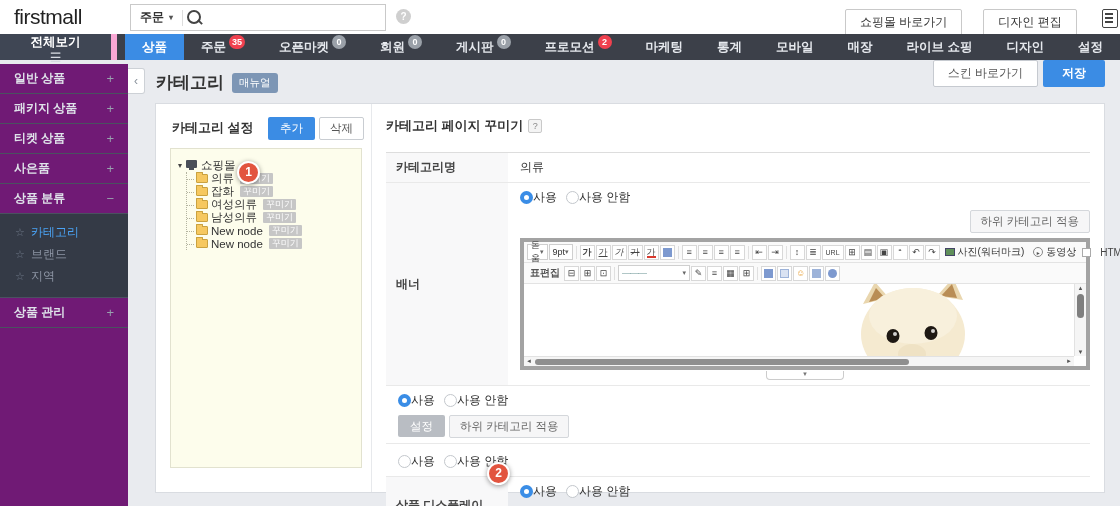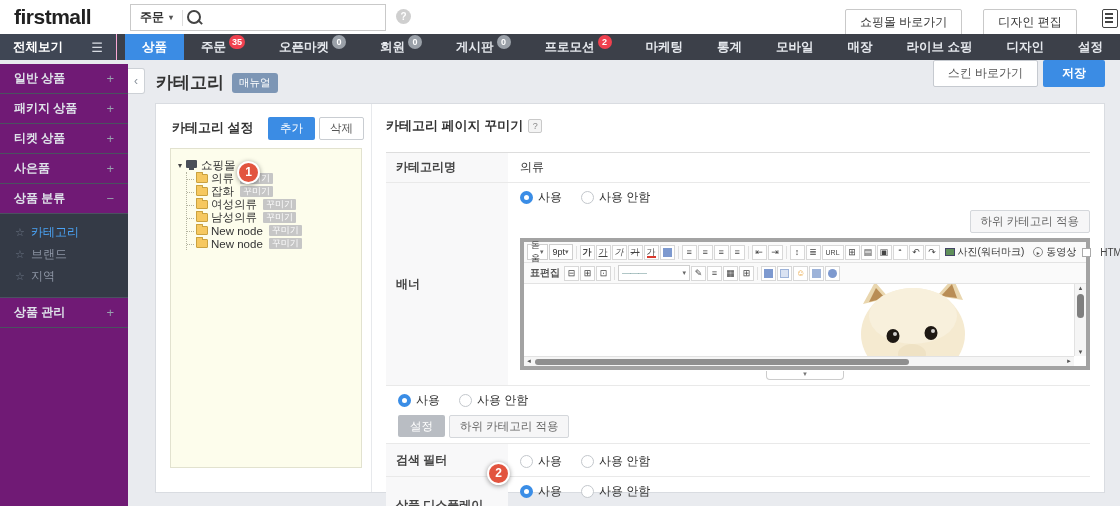--- a/index.html
+++ b/index.html
@@ -1,41 +1,41 @@
 <!DOCTYPE html>
 <html><head>
 <meta charset="utf-8">
 <style>
   * { margin:0; padding:0; box-sizing:border-box; }
   html,body { width:1120px; height:506px; overflow:hidden; background:#e9ebef;
     font-family:"Liberation Sans", sans-serif; }
   
   .header { position:absolute; left:0; top:0; width:1120px; height:34px; background:#fff; z-index:3; }
-  .logo { position:absolute; left:14px; top:5px; font-size:21px; font-weight:700; color:#222; letter-spacing:-0.5px; }
+  .logo { position:absolute; left:14px; top:5px; font-size:21px; font-weight:400; color:#222; letter-spacing:-0.5px; }
   .search-box { position:absolute; left:130px; top:4px; width:256px; height:27px; border:1px solid #c9c9c9; background:#fff; display:flex; align-items:center; }
   .search-scope { display:flex; align-items:center; gap:5px; padding:0 9px; font-size:12px; font-weight:bold; color:#333; cursor:pointer; }
   .search-scope .caret { font-size:8px; color:#555; }
   .search-div { width:1px; height:16px; background:#ddd; }
   .search-input { flex:1; border:0; outline:none; font-size:12px; padding:0 7px; color:#333; min-width:0; font-family:"Liberation Sans",sans-serif; }
   .search-input::placeholder { color:#b3b3b3; }
   .mag { position:relative; width:22px; height:22px; margin-right:4px; cursor:pointer; }
   .mag::before { content:""; position:absolute; left:4px; top:3px; width:10px; height:10px; border:2px solid #444; border-radius:50%; }
   .mag::after { content:""; position:absolute; left:14px; top:14px; width:6px; height:2px; background:#444; transform:rotate(45deg); }
   .help-circle { position:absolute; left:396px; top:9px; width:15px; height:15px; border-radius:50%; background:#cfcfcf; color:#fff; font-size:10px; font-weight:bold; text-align:center; line-height:15px; }
   .hdr-right { position:absolute; left:845px; top:9px; height:28px; display:flex; gap:21px; }
   .btn-outline { height:27px; padding:0 14px; background:#fff; border:1px solid #c9c9c9; border-radius:2px; font-size:12px; color:#333; display:flex; align-items:center; cursor:pointer; white-space:nowrap; }
   .doc-ico { width:16px; height:19px; border:1.5px solid #444; border-radius:2px; position:relative; margin-left:4px; }
   .doc-ico::before { content:""; position:absolute; left:2px; top:3px; width:8px; height:1.5px; background:#444; box-shadow:0 4px 0 #444, 0 8px 0 #444; }
   .bell-wrap { position:relative; width:20px; height:20px; }
   .bell { position:absolute; left:2px; top:3px; width:14px; height:12px; border:1.5px solid #444; border-radius:7px 7px 2px 2px; border-bottom:1.5px solid #444; }
   .bell::after { content:""; position:absolute; left:4px; bottom:-4px; width:4px; height:3px; border-radius:50%; background:#444; }
   .bell-badge { position:absolute; right:-6px; top:-5px; min-width:14px; height:14px; border-radius:7px; background:#f0414f; color:#fff; font-size:9px; font-weight:bold; text-align:center; line-height:14px; padding:0 2px; }
   
   .topnav { position:absolute; left:0; top:34px; width:1120px; height:26px; background:#3c4049; display:flex; z-index:3; }
-  .allview { width:128px; height:26px; background:#3f4654; border-right:1px solid #f9a8d4; display:flex; align-items:center; justify-content:space-between; padding:0 13px; }
+  .allview { width:128px; height:26px; background:#3f4654; border-right:6px solid #f9a8d4; display:flex; align-items:center; justify-content:space-between; padding:0 7px;flex-direction:column; }
   .allview-title { font-size:12.5px; font-weight:bold; color:#fff; }
   .hamburger { color:#d7dbe2; font-size:13px; cursor:pointer; line-height:1; }
   .nav-items { display:flex; align-items:stretch; padding-left:8px; }
   .nav-item { position:relative; padding:0 17px; font-size:12.5px; font-weight:bold; color:#e6e9ee; line-height:26px; cursor:pointer; white-space:nowrap; }
   .nav-item.active { background:#3b8ce4; color:#fff; }
   .nav-badge { display:inline-block; margin-left:3px; min-width:14px; height:14px; border-radius:8px; padding:0 3px; font-size:9px; font-weight:bold; color:#fff; text-align:center; line-height:14px; vertical-align:6px; }
   .nav-badge.red { background:#f0414f; }
   .nav-badge.gray { background:#9aa0a8; }
   
   .sidebar { position:absolute; left:0; top:64px; width:128px; height:446px; background:#701a75; z-index:2; }
@@ -80,21 +80,21 @@
   .right-panel { position:absolute; left:215px; top:0; right:0; bottom:0; border-left:1px solid #e7e9ec; }
   .rp-header { position:absolute; left:14px; top:13px; display:flex; align-items:center; gap:5px; }
   .rp-title { font-size:13px; font-weight:bold; color:#333; }
   .help-chip { width:14px; height:14px; border:1px solid #c9c9c9; background:#f4f4f4; color:#888; font-size:9px; text-align:center; line-height:13px; border-radius:2px; }
   .rp-table { position:absolute; left:14px; top:48px; right:14px; border-top:1px solid #ddd; }
   .row { display:flex; border-bottom:1px solid #e9e9e9; }
   .row:last-child { border-bottom:1px solid #e2e2e2; }
   .label-cell { width:122px; flex-shrink:0; background:#f8f8f9; display:flex; align-items:center; padding:6px 10px; font-size:12px; font-weight:bold; color:#444; }
   .value-cell { flex:1; padding:5px 0 5px 12px; position:relative; min-width:0; }
   .plain-val { font-size:12px; color:#333; line-height:18px; }
-  .radio-line { display:flex; align-items:center; gap:5px; height:19px; font-size:12px; color:#333; }
+  .radio-line { display:flex; align-items:center; height:19px; font-size:12px; color:#333; }
   .rad { width:13px; height:13px; border-radius:50%; background:#fff; cursor:pointer; flex-shrink:0; }
   .rad.off { border:1px solid #c3c7cc; }
   .rad.on { border:4px solid #3a8de6; }
   .rad-gap { width:9px; }
   .apply-line { display:flex; justify-content:flex-end; margin:3px 0 5px 0; }
   .btn-light { height:23px; padding:0 10px; background:#f6f6f7; border:1px solid #d4d7db; border-radius:2px; color:#666; font-size:11.5px; display:flex; align-items:center; cursor:pointer; white-space:nowrap; }
   .btn-set { height:22px; padding:0 12px; background:#b9bdc3; border:0; border-radius:2px; color:#fff; font-size:11.5px; display:flex; align-items:center; cursor:pointer; }
   .btn-line { display:flex; gap:4px; margin-top:5px; }
   
   .editor { border:4px solid #a3a3a3; background:#0f766e; }
@@ -433,21 +433,20 @@
                 <span>사용 안함</span>
             </div>
             <div class="btn-line">
               <div class="btn-set">설정</div>
               <div class="btn-light">하위 카테고리 적용</div>
             </div>
           </div>
         </div>
 
         <div class="row">
-          <div class="label-cell">검색 필터</div>
           <div class="value-cell">
             <div class="radio-line" style="margin-top:3px;">
               <span class="rad off"></span>
                 <span>사용</span>
               <span class="rad-gap"></span>
               <span class="rad off"></span>
                 <span>사용 안함</span>
             </div>
           </div>
         </div>

